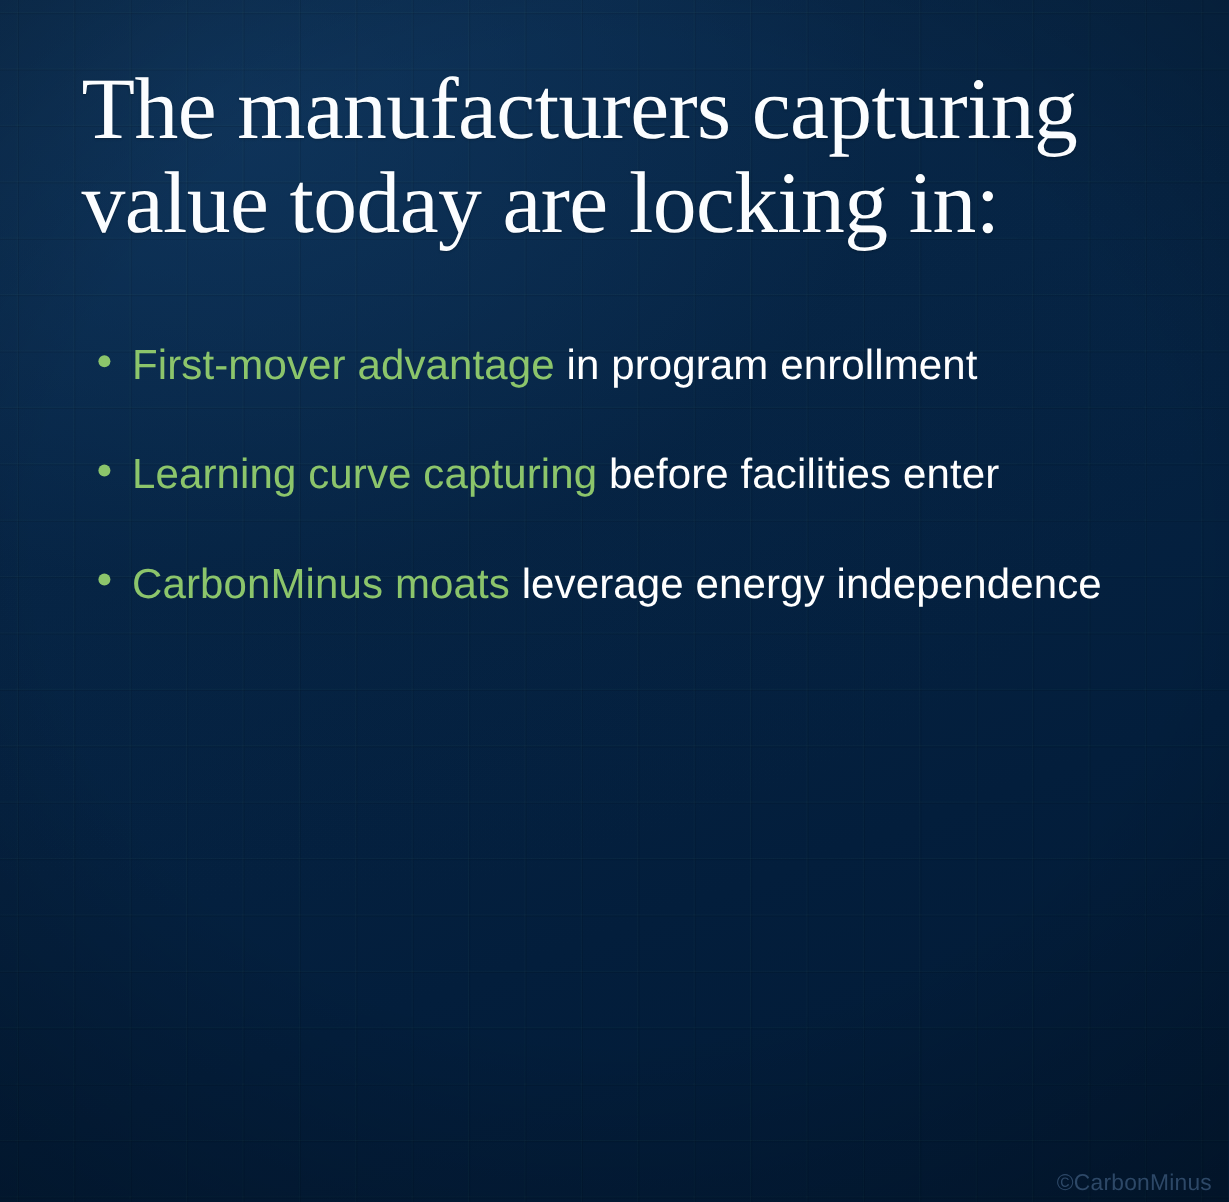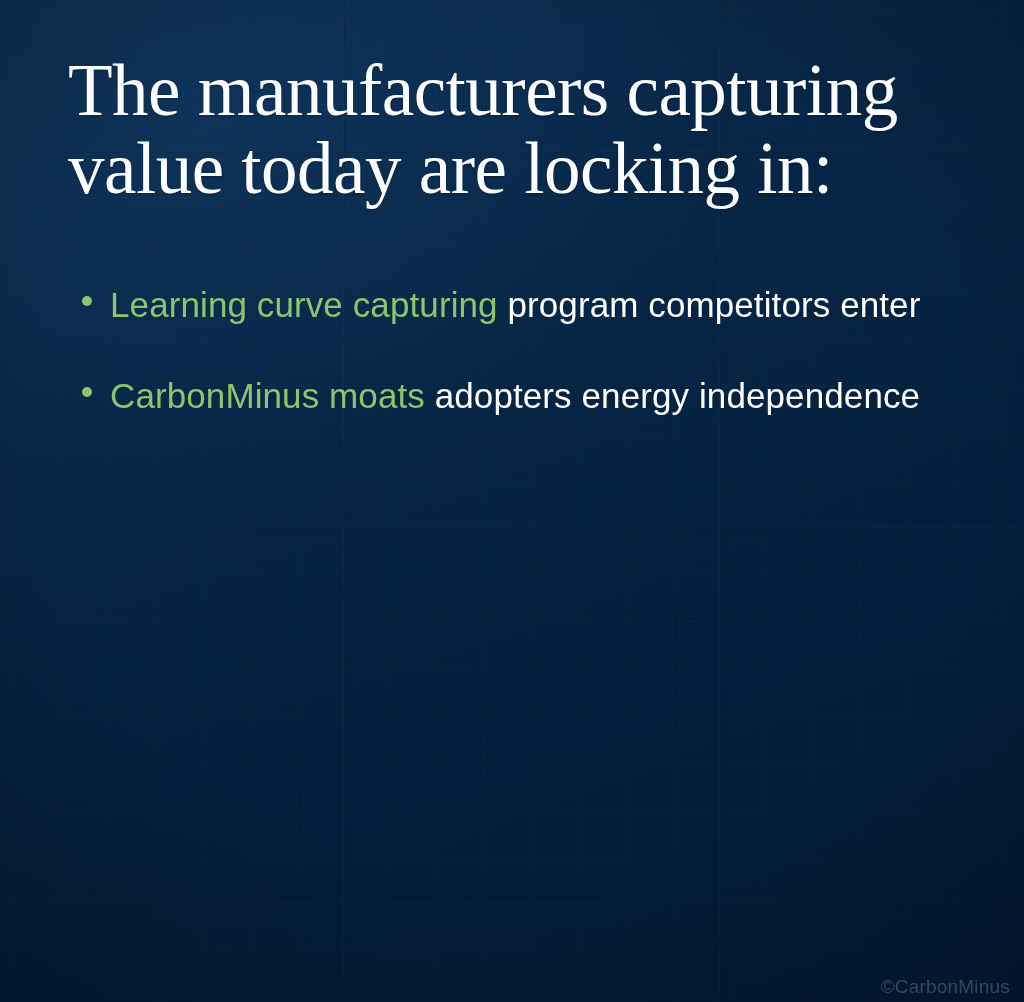--- a/index.html
+++ b/index.html
@@ -135,31 +135,35 @@
 
   <div id="grid-overlay"></div>
   <div id="vignette"></div>
 
   <div id="content">
 
     <h1 id="slide-title">The manufacturers capturing value today are locking in:</h1>
 
     <ul id="bullet-list">
 
+      <li class="bullet-item">
+        <span class="bullet-dot"></span>
+        <span class="bullet-lead">First-mover advantage</span><span class="bullet-rest"> in program enrollment</span>
+      </li>
 
       <li class="bullet-item">
         <span class="bullet-dot"></span>
-        <span class="bullet-lead">Learning curve capturing</span><span class="bullet-rest"> program competitors enter</span>
+        <span class="bullet-lead">Learning curve capturing</span><span class="bullet-rest"> before facilities enter</span>
       </li>
 
 
 
       <li class="bullet-item">
         <span class="bullet-dot"></span>
-        <span class="bullet-lead">CarbonMinus moats</span><span class="bullet-rest"> adopters energy independence</span>
+        <span class="bullet-lead">CarbonMinus moats</span><span class="bullet-rest"> leverage energy independence</span>
       </li>
 
     </ul>
 
   </div>
 
   <div id="watermark">©CarbonMinus</div>
 
 </div>
 

